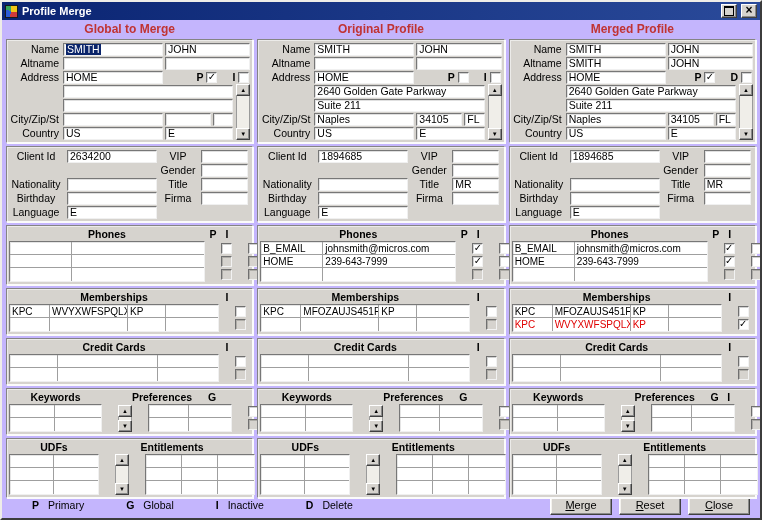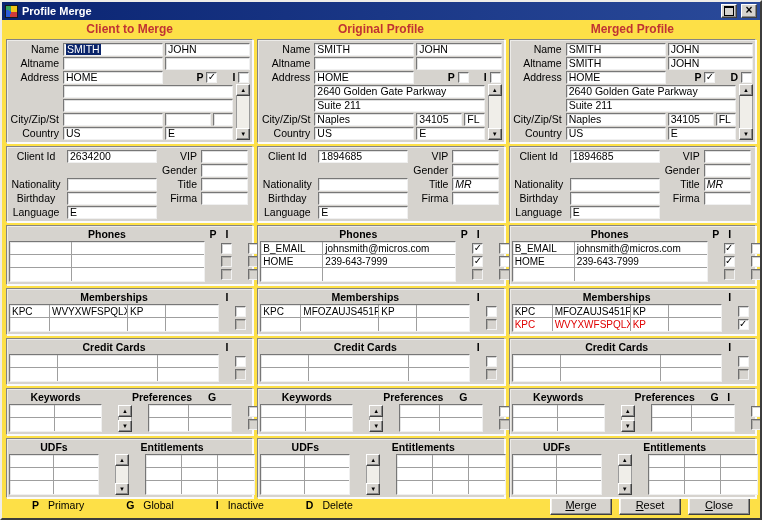--- a/index.html
+++ b/index.html
@@ -1,19 +1,19 @@
 <!DOCTYPE html>
 <html><head>
 <meta charset="utf-8">
 <style>
   * { box-sizing: border-box; margin: 0; padding: 0; }
   html,body { width: 762px; height: 520px; }
   body { font-family: "Liberation Sans", sans-serif; font-size: 10.5px; color: #000; background:#d6d3ce; }
 
-  .window { width: 762px; height: 520px; background: #fde047; display: flex; flex-direction: column;
+  .window { width: 762px; height: 520px; background: #c4b5fd; display: flex; flex-direction: column;
             border: 2px solid; border-color: #efede8 #3c3c3c #3c3c3c #efede8; }
 
   
   .titlebar { flex: 0 0 18px; background: linear-gradient(90deg,#0a2472,#2a4a9a); display: flex; align-items: center; padding: 0 3px; gap: 4px; }
   .app-icon { width: 13px; height: 13px; flex: 0 0 13px;
               background: conic-gradient(#f2c718 0 95deg, #cf3b3b 95deg 200deg, #2e5bd7 200deg 290deg, #3aa65c 290deg);
               border: 1px solid #1a1a1a; }
   .title-text { color: #fff; font-weight: bold; font-size: 11px; flex: 1; white-space: nowrap; }
   .win-btn { width: 16px; height: 14px; background: #d6d3ce; border: 1px solid; border-color: #fff #404040 #404040 #fff;
              box-shadow: inset -1px -1px 0 #8a8a8a; display: flex; align-items: center; justify-content: center; }
@@ -57,22 +57,22 @@
   .sb-btn { height: 12px; flex: 0 0 12px; background: #d6d3ce; border: 1px solid; border-color: #fff #404040 #404040 #fff;
             box-shadow: inset -1px -1px 0 #8a8a8a; display: flex; align-items: center; justify-content: center; font-size: 6px; line-height: 1; color:#000; }
   .sb-up::before { content: "▲"; }
   .sb-down::before { content: "▼"; }
   .sb-track { flex: 1 1 auto; background: #f0eee9; border-left: 1px solid #9a9a9a; border-right: 1px solid #9a9a9a; min-height: 2px; }
   .id-rail { position: absolute; top: 44px; right: 2px; height: 56px; }
 
   
   .dl-lbl { flex: 0 0 56px; text-align: center; padding-right: 2px; white-space: nowrap; }
   .f-dl { flex: 0 0 90px; }
-  .dr-lbl { flex: 0 0 40px; text-align: right; padding-right: 2px; white-space: nowrap; }
-  .f-dr { flex: 0 0 47px; font-style: italic; }
+  .dr-lbl { flex: 0 0 40px; text-align: center; padding-right: 2px; white-space: nowrap; }
+  .f-dr { flex: 0 0 47px; }
   .ghost { visibility: hidden; }
 
   
   .sec-head { display: flex; height: 12px; font-weight: bold; gap: 2px; margin-bottom: 1px; }
   .th { text-align: center; white-space: nowrap; overflow: hidden; }
   .th-cb { flex: 0 0 12px; text-align: center; }
   .sp14 { flex: 0 0 14px; }
   .sec-body { display: flex; align-items: flex-end; gap: 16px; }
   .grid { background: #fff; border: 1px solid; border-color: #777 #f0f0f0 #f0f0f0 #777; box-shadow: inset 1px 1px 0 rgba(0,0,0,.10); }
   .trow { display: flex; height: 13px; }
@@ -111,21 +111,21 @@
   <div class="titlebar">
     <span class="app-icon"></span>
     <span class="title-text">Profile Merge</span>
     <span class="win-btn max"></span>
     <span class="win-btn close"></span>
   </div>
   <div class="content">
     <div class="cols">
       <div class="colhost">
   <div class="col">
-    <div class="col-title">Client to Merge</div>
+    <div class="col-title">Global to Merge</div>
 
     <div class="gbox identity">
       <div class="irow">
         <span class="lbl">Name</span>
         <div class="field f-name1">
                   <span class="fv sel">SMITH</span>
                 </div>
         <div class="field f-flex">
                   <span class="fv">JOHN</span>
                 </div>

